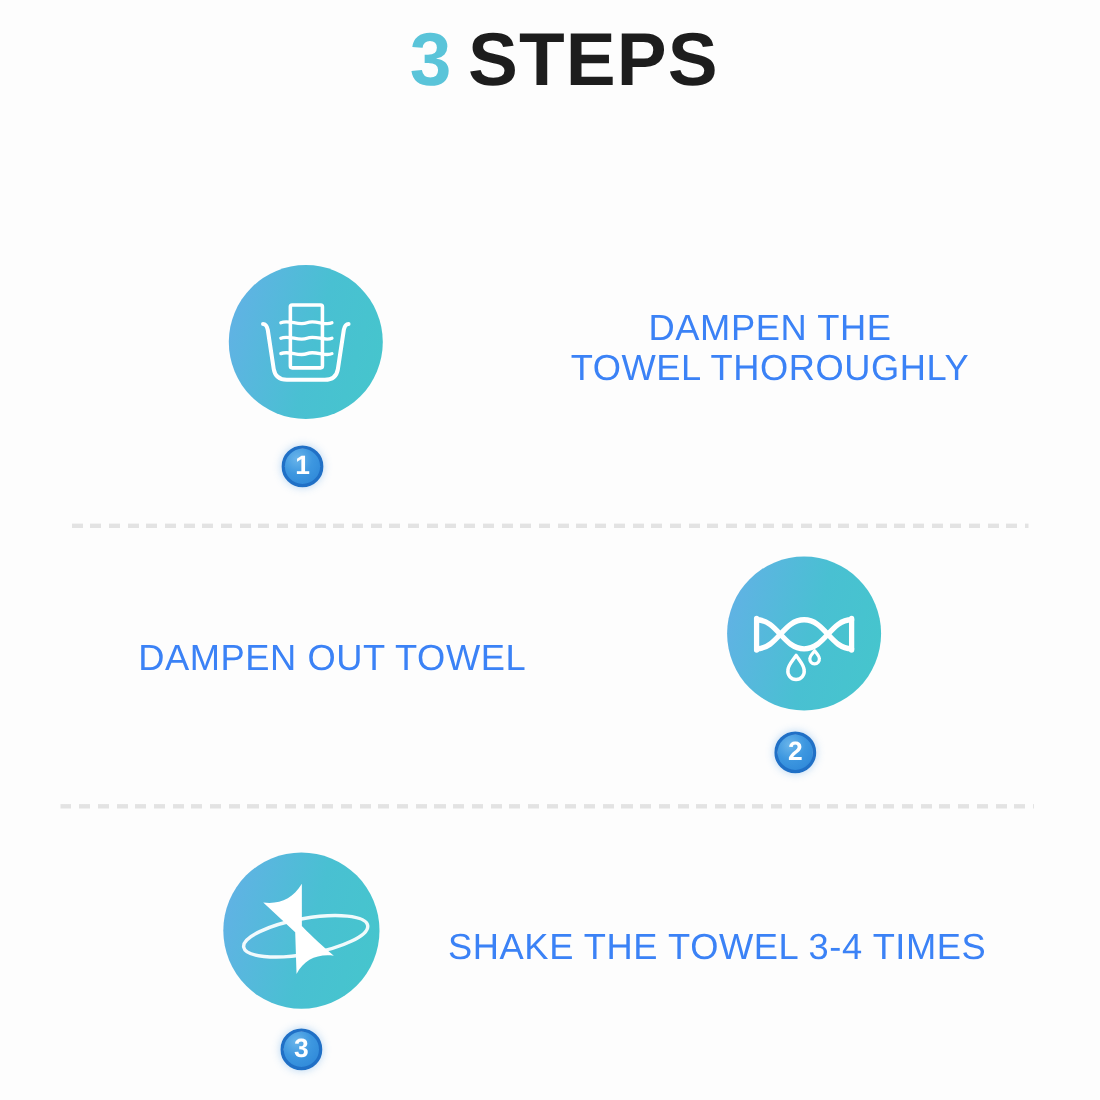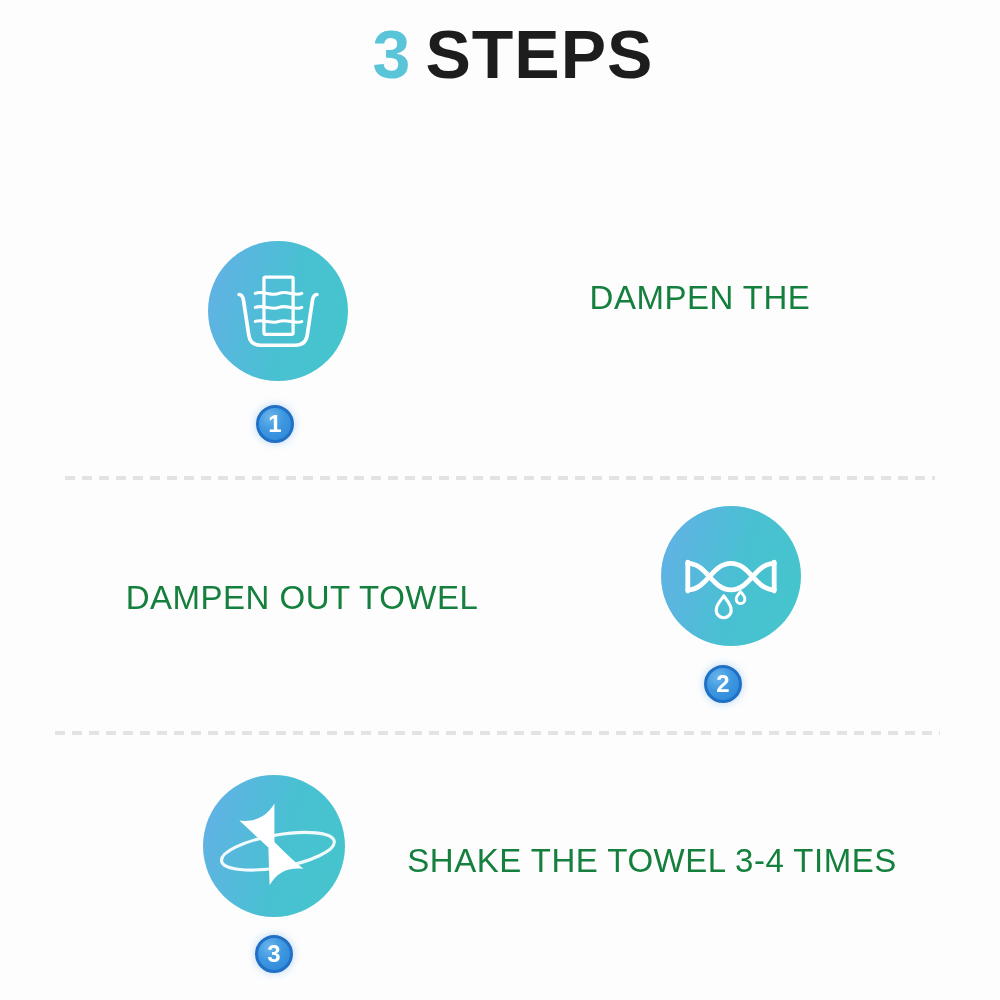--- a/index.html
+++ b/index.html
@@ -66,21 +66,21 @@
     text-align: center;
     box-shadow: 0 0 8px rgba(90, 165, 230, 0.45);
   }
   .badge-1 { left: 256px; top: 405px; }
   .badge-2 { left: 704px; top: 665px; }
   .badge-3 { left: 255px; top: 935px; }
 
   
   .step-label {
     position: absolute;
-    color: #15803d;
+    color: #3b82f6;
     font-size: 33px;
     line-height: 36px;
     text-align: center;
     letter-spacing: 0.5px;
     white-space: nowrap;
   }
   .label-1 { left: 480px; top: 280px; width: 440px; }
   .label-2 { left: 80px;  top: 580px; width: 444px; }
   .label-3 { left: 402px; top: 843px; width: 500px; text-align: center; }
 
@@ -109,20 +109,21 @@
       <rect x="37" y="15" width="27" height="53" rx="1.5" stroke="#ffffff" stroke-width="3"></rect>
       <path d="M29 30 C36 27 44 33 51 30 C58 27 66 33 72 30" stroke="#ffffff" stroke-width="2.8" stroke-linecap="round"></path>
       <path d="M29 43 C36 40 44 46 51 43 C58 40 66 46 72 43" stroke="#ffffff" stroke-width="2.8" stroke-linecap="round"></path>
       <path d="M29 56 C36 53 44 59 51 56 C58 53 66 59 72 56" stroke="#ffffff" stroke-width="2.8" stroke-linecap="round"></path>
       <path d="M14 31 Q17 31 18 36 L23 69 Q24.5 78 34 78 L66 78 Q75.5 78 77 69 L82 36 Q83 31 86 31" stroke="#ffffff" stroke-width="3.4" stroke-linecap="round" stroke-linejoin="round"></path>
     </svg>
   </div>
   <div class="num-badge badge-1">1</div>
   <div class="step-label label-1">
     <div>DAMPEN THE</div>
+    <div>TOWEL THOROUGHLY</div>
   </div>
 
   <div class="divider divider-1"></div>
 
   <div class="step-circle circle-2">
     <svg width="120" height="120" viewBox="0 0 100 100" fill="none" xmlns="http://www.w3.org/2000/svg">
       <path d="M14 36 L14 60" stroke="#ffffff" stroke-width="4" stroke-linecap="round"></path>
       <path d="M86 36 L86 60" stroke="#ffffff" stroke-width="4" stroke-linecap="round"></path>
       <path d="M14 37 C30 37 34 59 50 59 C66 59 70 37 86 37" stroke="#ffffff" stroke-width="4" stroke-linecap="round"></path>
       <path d="M14 59 C30 59 34 37 50 37 C66 37 70 59 86 59" stroke="#ffffff" stroke-width="4" stroke-linecap="round"></path>

